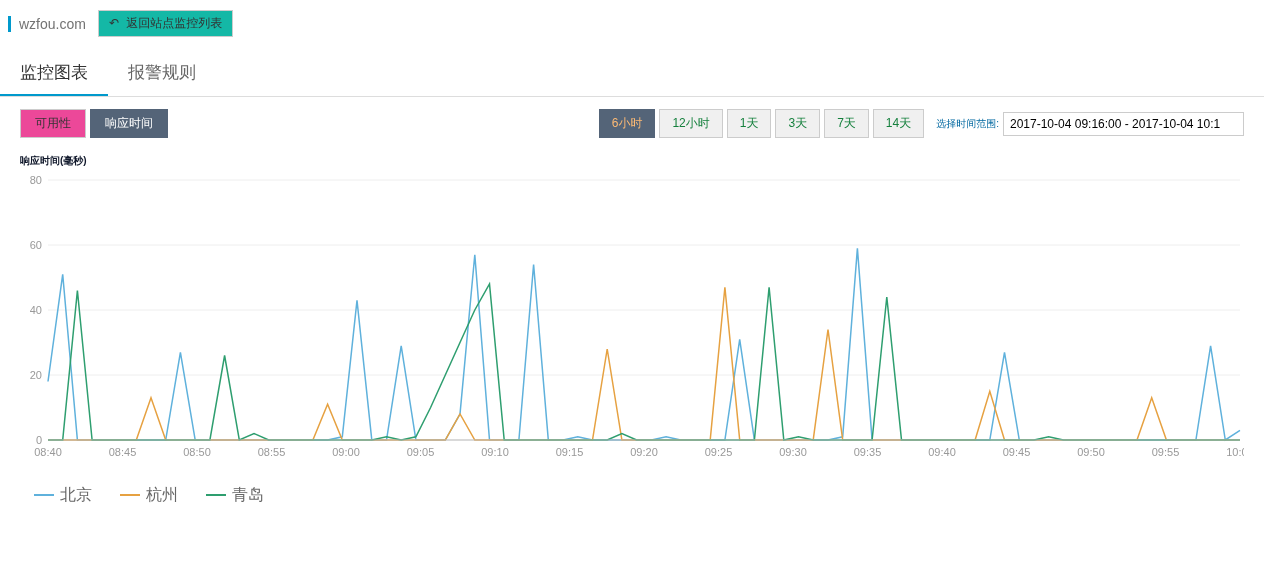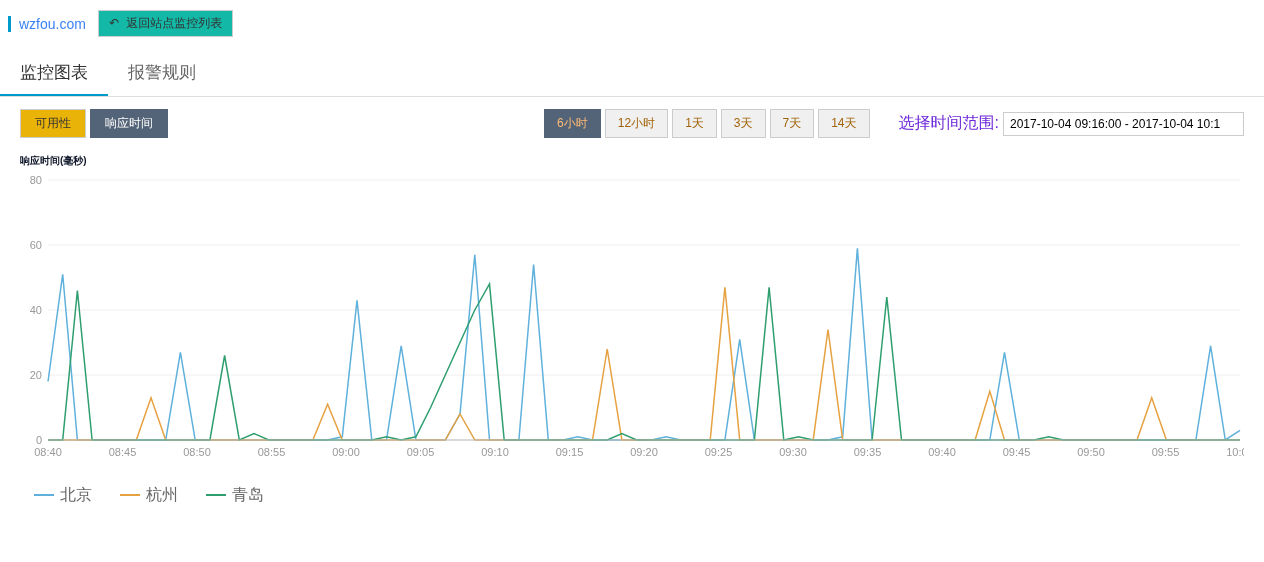--- a/index.html
+++ b/index.html
@@ -12,21 +12,21 @@
   }
   .header {
     display: flex;
     align-items: center;
     padding: 10px 8px 14px 8px;
   }
   .title-bar {
     border-left: 3px solid #09c;
     padding-left: 8px;
     font-size: 14px;
-    color: #3b82f6;
+    color: #737373;
     margin-right: 12px;
   }
   .back-btn {
     border: 1px solid #ccc;
     background: #14b8a6;
     padding: 4px 10px;
     font-size: 12px;
     color: #333;
     cursor: pointer;
   }
@@ -47,49 +47,49 @@
     border-bottom: 2px solid #09c;
   }
   .toolbar {
     display: flex;
     align-items: center;
     padding: 12px 20px;
   }
   .seg-group { display: flex; }
   .seg {
     border: 1px solid #ccc;
-    background: #eab308;
+    background: #ec4899;
     padding: 5px 14px;
     font-size: 12px;
     color: #333;
     cursor: pointer;
     margin-right: 4px;
   }
   .seg.active {
     background: #546478;
     color: #fff;
     border-color: #546478;
   }
   .spacer { flex: 1; }
   .range-group { display: flex; }
   .range-btn {
     border: 1px solid #ccc;
     background: #f0f0f0;
     padding: 5px 12px;
     font-size: 12px;
-    color: #a16207;
+    color: #15803d;
     cursor: pointer;
     margin-right: 4px;
   }
   .range-btn.active {
     background: #546478;
     color: #fdba74;
     border-color: #546478;
   }
-  .time-label { margin-left: 25px; font-size: 16px; color: #6d28d9; }
+  .time-label { margin-left: 8px; font-size: 10px; color: #0369a1; }
   .time-input {
     border: 1px solid #ccc;
     padding: 4px 6px;
     font-size: 12px;
     width: 241px;
     margin-left: 4px;
   }
   .chart-wrap { padding: 4px 20px 10px 20px; }
   .chart-title { font-size: 10px; color: #0f172a; margin-bottom: 6px; font-weight: bold; }
   .chart { position: relative; }

